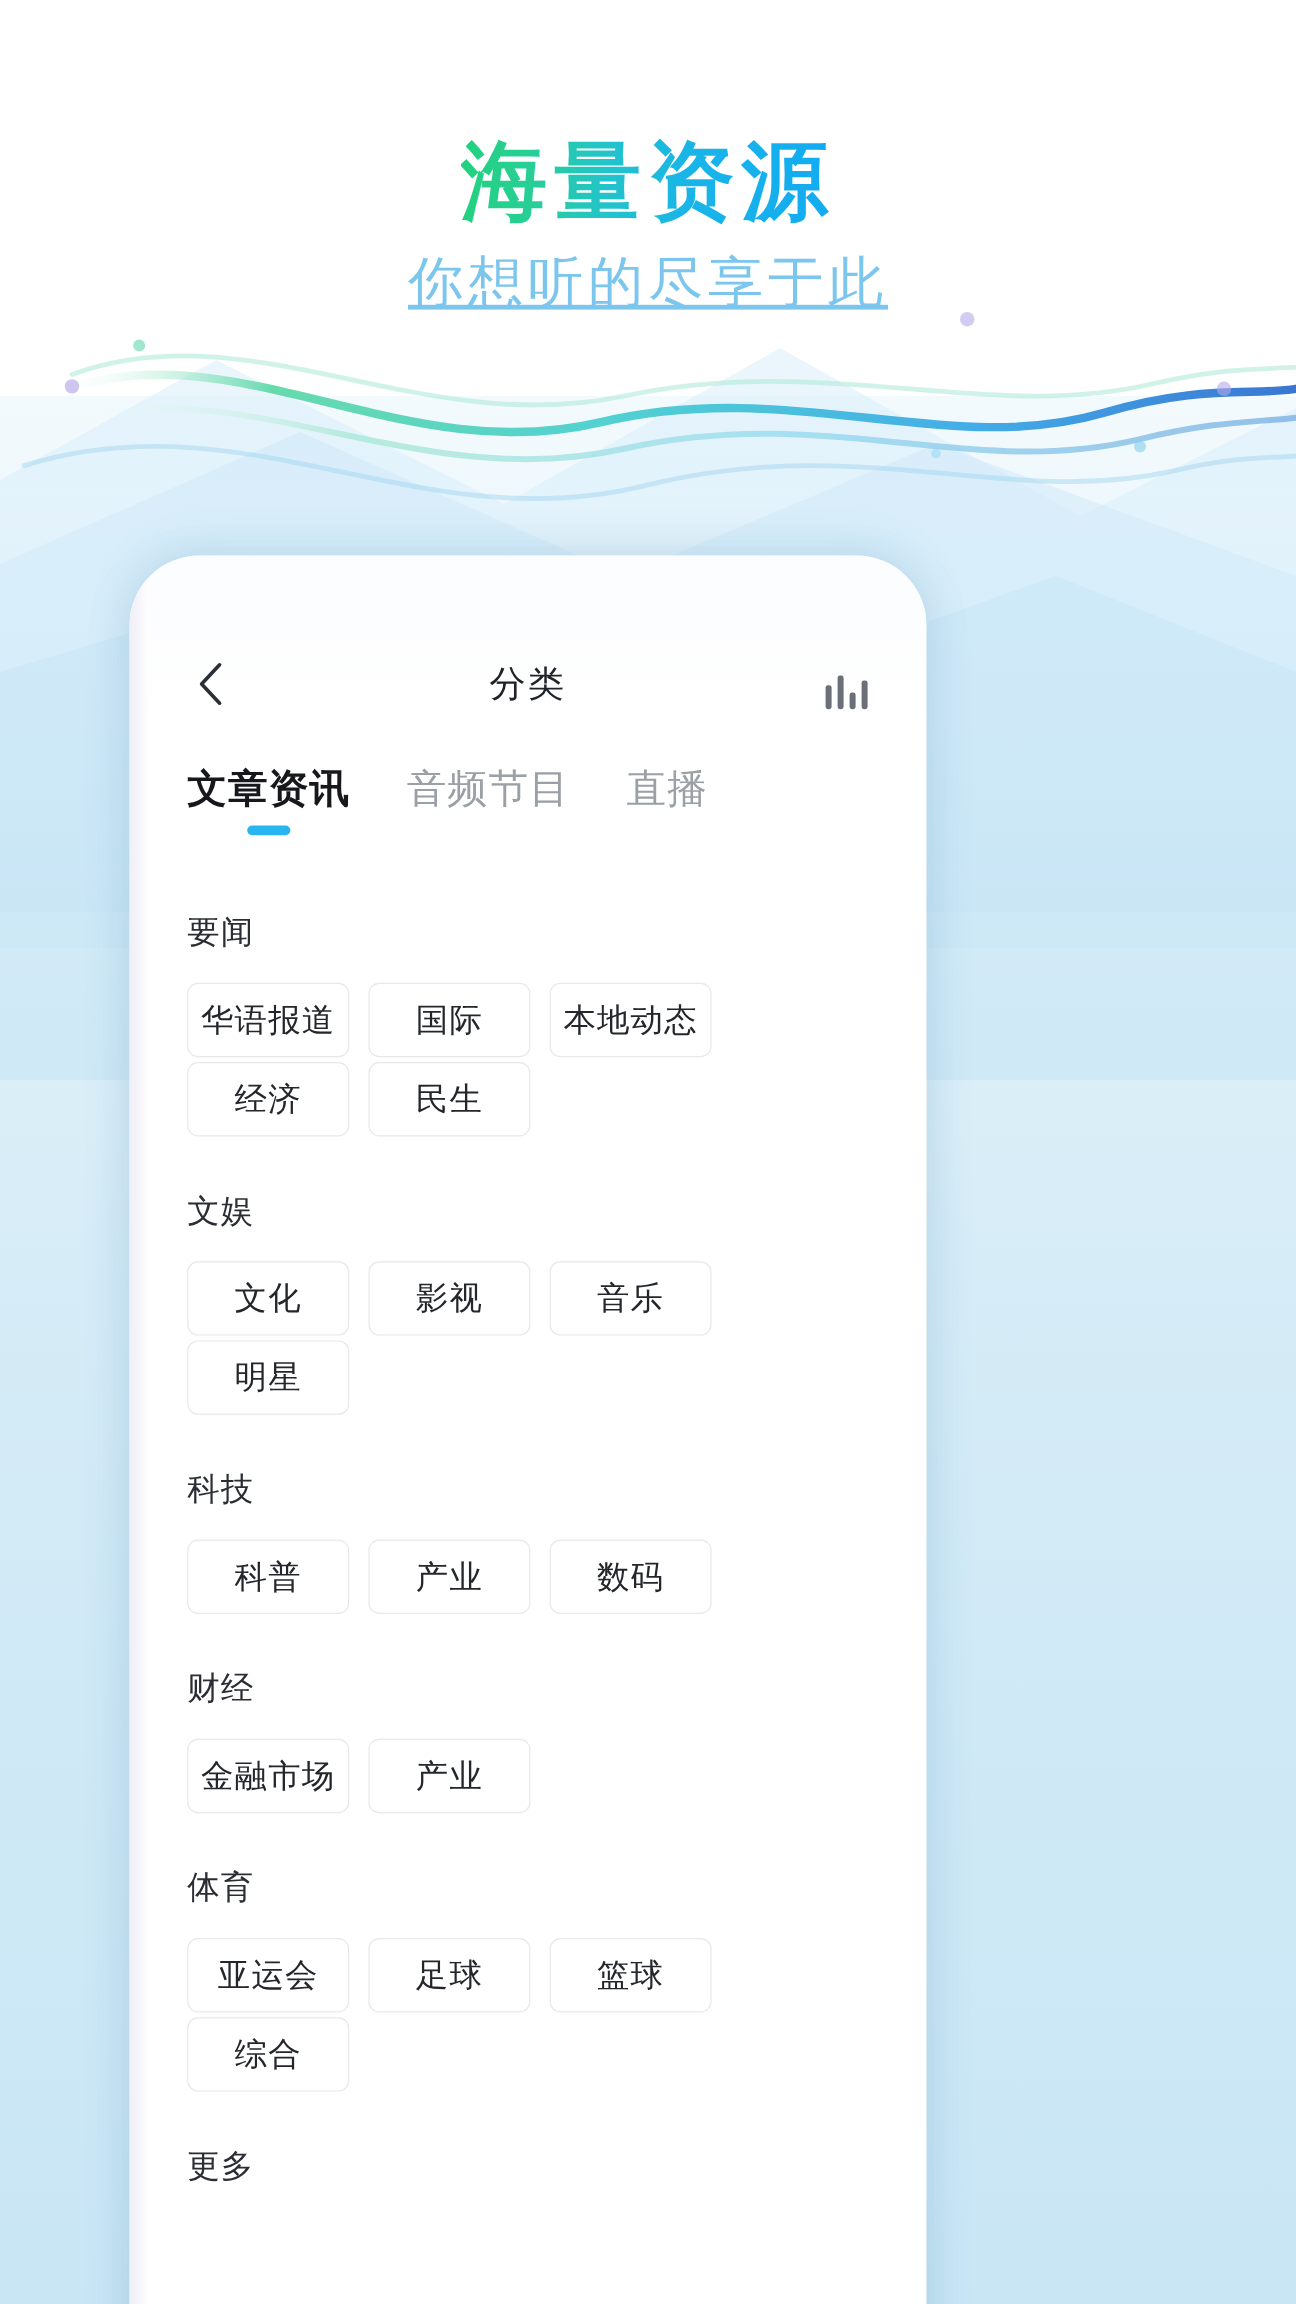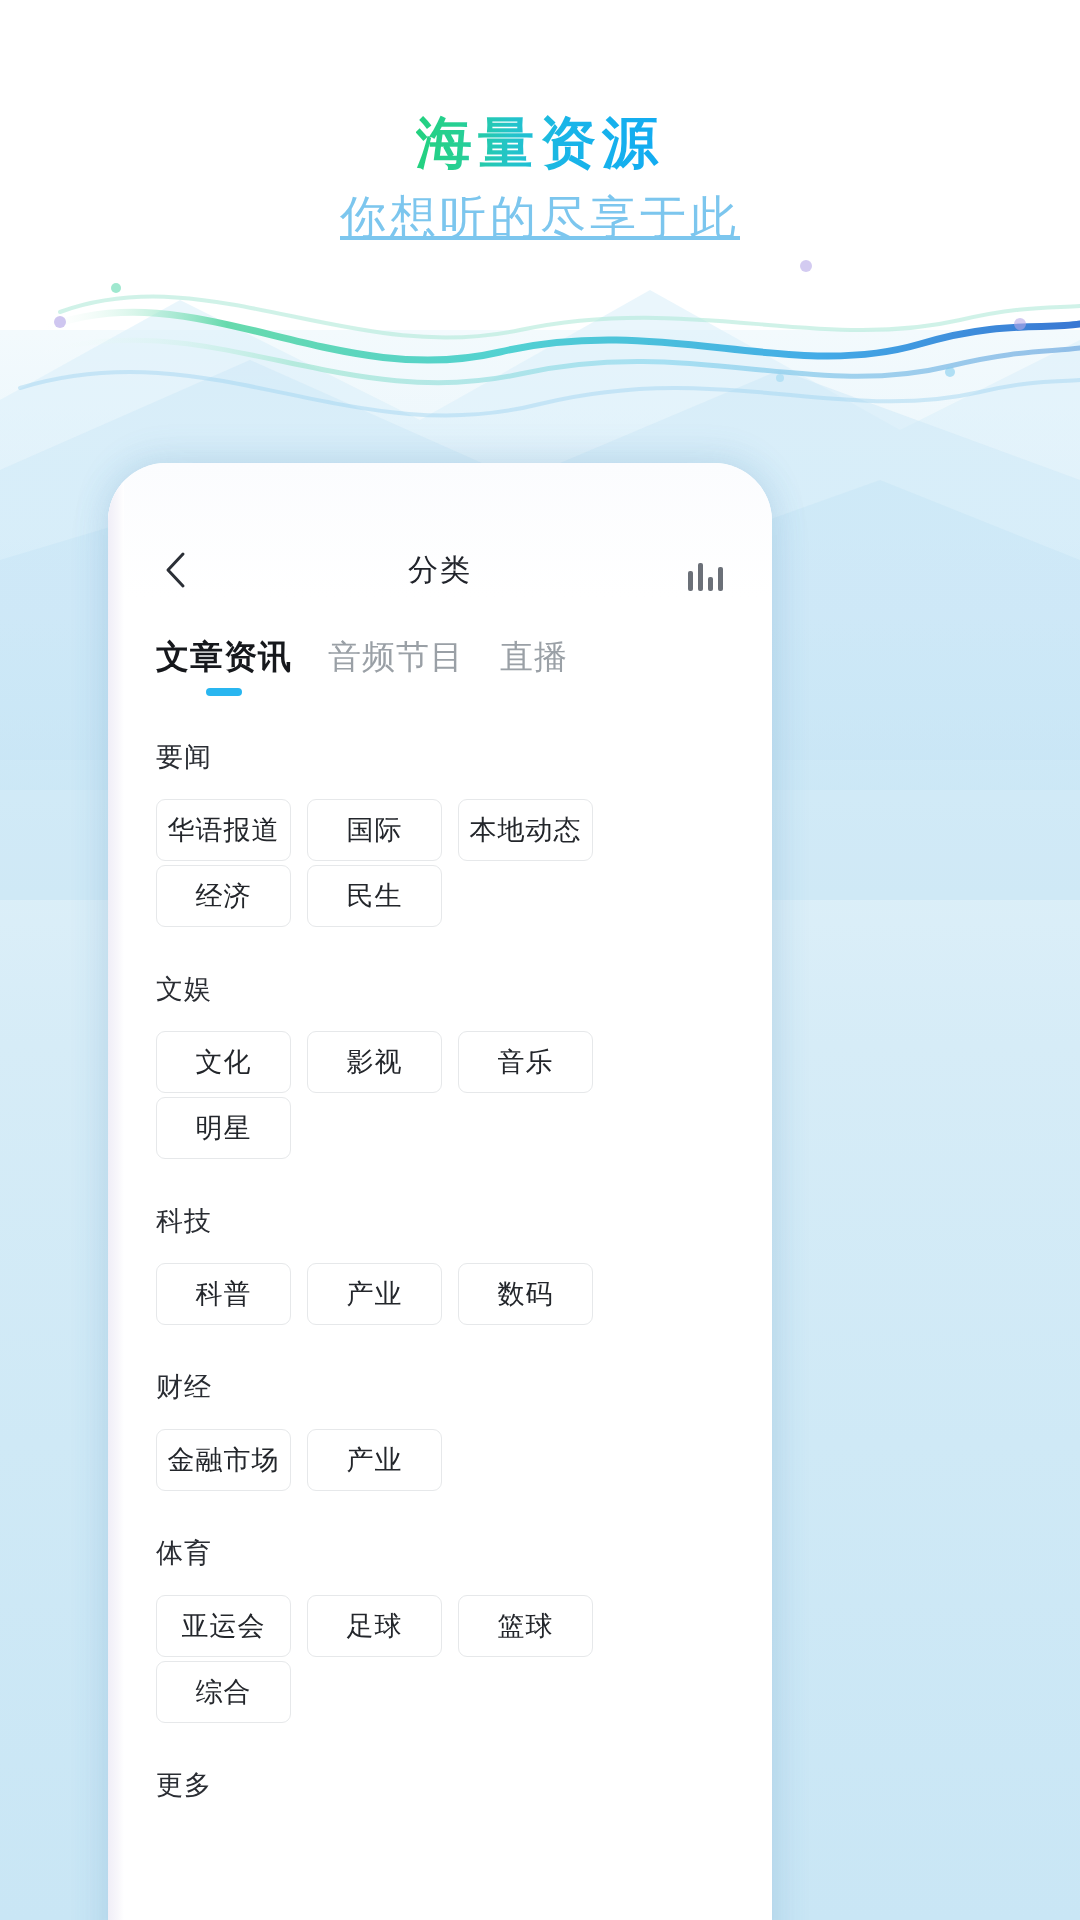--- a/index.html
+++ b/index.html
@@ -14,21 +14,21 @@
   .bg-lower{
     position:absolute;left:0;right:0;top:330px;bottom:0;
     background:linear-gradient(180deg,#f3fafd 0%,#e4f3fa 18%,#d6ecf7 45%,#cfe9f6 70%,#c9e6f5 100%);
   }
   .bg-svg{position:absolute;inset:0;width:1080px;height:1920px;}
 
   
   .hero{position:absolute;left:0;right:0;top:0;z-index:3;text-align:center;}
   .hero-title{
     margin-top:112px;
-    font-size:56px;line-height:1.12;font-weight:bold;letter-spacing:6px;
+    font-size:72px;line-height:1.12;font-weight:bold;letter-spacing:6px;
     background:linear-gradient(90deg,#23d17f 0%,#27cf95 18%,#23c4c9 38%,#19b5e8 60%,#12abf2 100%);
     -webkit-background-clip:text;background-clip:text;color:transparent;
     -webkit-text-fill-color:transparent;
     display:inline-block;
     text-align:right;
   }
   .hero-sub{
     margin-top:12px;
     font-size:46px;letter-spacing:4px;color:#7cc6ee;font-weight:normal;text-decoration:underline;
   }
@@ -71,35 +71,35 @@
   }
   .nav-action i{display:block;width:5px;background:#6b7078;border-radius:2px;}
   .nav-action i:nth-child(1){height:20px;}
   .nav-action i:nth-child(2){height:28px;}
   .nav-action i:nth-child(3){height:14px;}
   .nav-action i:nth-child(4){height:24px;}
 
   
   .tabs{
     position:absolute;left:48px;right:20px;top:172px;height:72px;
-    display:flex;align-items:flex-start;gap:36px;
+    display:flex;align-items:flex-start;gap:47px;
   }
   .tab{position:relative;cursor:pointer;padding-bottom:16px;}
   .tab .t-label{font-size:33px;color:#9aa0a6;letter-spacing:1px;}
   .tab.active .t-label{color:#16181c;font-weight:bold;}
   .tab .t-ink{
     position:absolute;left:50%;transform:translateX(-50%);
     bottom:0;width:36px;height:8px;border-radius:4px;background:#29b6f0;display:none;
   }
   .tab.active .t-ink{display:block;}
 
   
   .content{position:absolute;left:0;right:0;top:262px;bottom:0;padding:0 40px 0 48px;}
   .section{margin-top:44px;}
-  .section:first-child{margin-top:14px;}
+  .section:first-child{margin-top:34px;}
   .sec-title{font-size:27px;color:#2a2d33;letter-spacing:1px;margin-bottom:24px;}
   .chips{display:flex;flex-wrap:wrap;gap:4px 16px;}
   .chip{
     width:135px;height:62px;box-sizing:border-box;
     border:1px solid #e6e8ea;border-radius:9px;background:#ffffff;
     display:flex;align-items:center;justify-content:center;
     font-size:27px;color:#23262b;letter-spacing:1px;cursor:pointer;
   }
 </style>
 </head>

